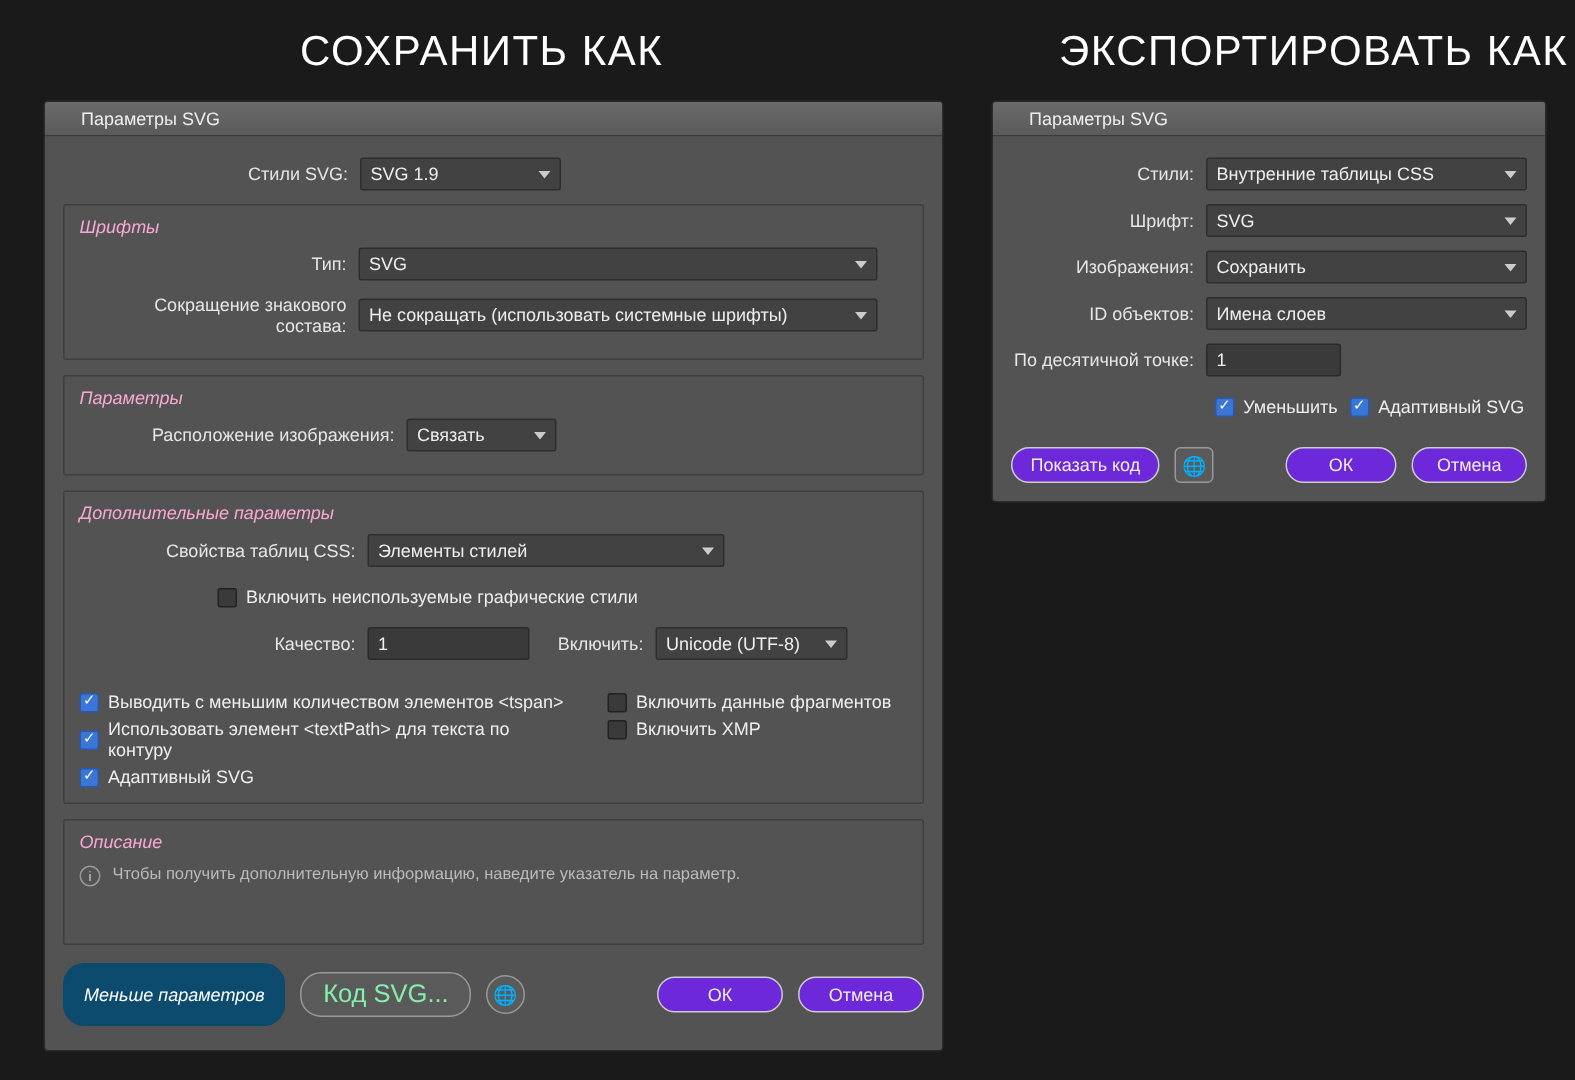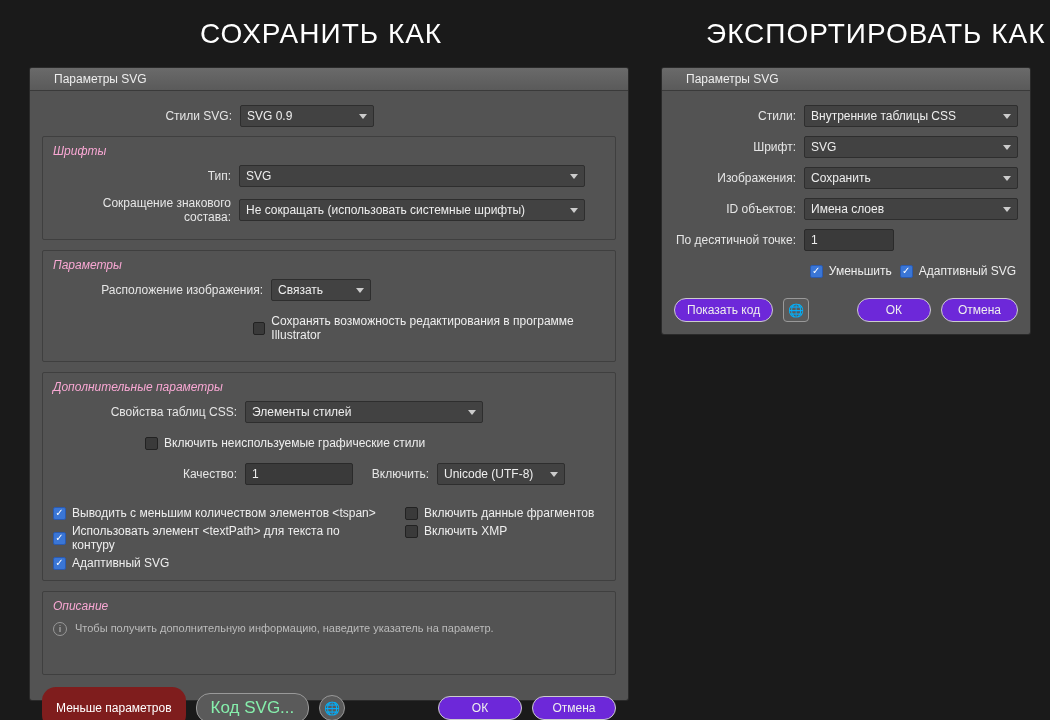--- a/index.html
+++ b/index.html
@@ -66,41 +66,41 @@
   }
   .chk { display:flex; align-items:center; gap:6px; margin:4px 0; color:#eee; }
   .chkbox { width:13px; height:13px; background:#3a3a3a; border:1px solid #222; border-radius:2px; display:inline-flex; align-items:center; justify-content:center; }
   .chkbox.checked { background:#3a76d6; border-color:#2a5ab0; }
   .chkbox.checked::after { content:"✓"; color:#fff; font-size:10px; line-height:1; }
   .btn {
     background: #6d28d9; border:1.5px solid #ccc; color:#eee;
     border-radius: 14px; padding: 4px 16px; font-size:12px;
     min-width:70px; text-align:center; cursor:default;
   }
-  .btn-pill-blue { background:#7f1d1d; border:none; color:#fff; border-radius:14px; padding:14px 14px; font-size:12px; }
+  .btn-pill-blue { background:#0c4a6e; border:none; color:#fff; border-radius:14px; padding:14px 14px; font-size:12px;font-style:italic; }
   .btn-pill-gray { background:#5a5a5a; border:1px solid #999; color:#86efac; border-radius:14px; padding:4px 14px; font-size:17px; }
   .iconbtn { width:26px; height:26px; border-radius:50%; border:1px solid #999; background:#5a5a5a; display:flex; align-items:center; justify-content:center; color:#ddd; font-size:13px; }
   .info-icon { width:14px; height:14px; border:1px solid #999; border-radius:50%; color:#ccc; font-size:9px; display:inline-flex; align-items:center; justify-content:center; margin-right:8px; }
   .bottom-row { display:flex; align-items:center; gap:10px; margin-top:12px; }
   .spacer { flex:1; }
 </style>
 </head>
 <body>
 
 <div class="heading" style="left:200px; top:18px;">СОХРАНИТЬ КАК</div>
 <div class="heading" style="left:706px; top:18px;">ЭКСПОРТИРОВАТЬ КАК</div>
 
 <div class="panel" style="left:30px; top:68px; width:598px; height:632px;">
   <div class="titlebar">Параметры SVG</div>
   <div class="body">
 
     <div class="row">
       <div class="lbl" style="width:198px;">Стили SVG:</div>
       <div class="select" style="width:134px;">
-          <span>SVG 0.9</span>
+          <span>SVG 1.9</span>
         </div>
     </div>
 
     <div class="group">
       <div class="group-title">Шрифты</div>
       <div class="row">
         <div class="lbl" style="width:186px;">Тип:</div>
         <div class="select" style="flex:1; max-width:346px;">
             <span>SVG</span>
           </div>
@@ -113,26 +113,20 @@
       </div>
     </div>
 
     <div class="group">
       <div class="group-title">Параметры</div>
       <div class="row">
         <div class="lbl" style="width:218px;">Расположение изображения:</div>
         <div class="select" style="width:100px;">
             <span>Связать</span>
           </div>
-      </div>
-      <div class="row" style="margin-left:200px;">
-        <div class="chk">
-          <span class="chkbox"></span>
-          <span>Сохранять возможность редактирования в программе Illustrator</span>
-        </div>
       </div>
     </div>
 
     <div class="group">
       <div class="group-title">Дополнительные параметры</div>
       <div class="row">
         <div class="lbl" style="width:192px;">Свойства таблиц CSS:</div>
         <div class="select" style="width:238px;">
             <span>Элементы стилей</span>
           </div>

